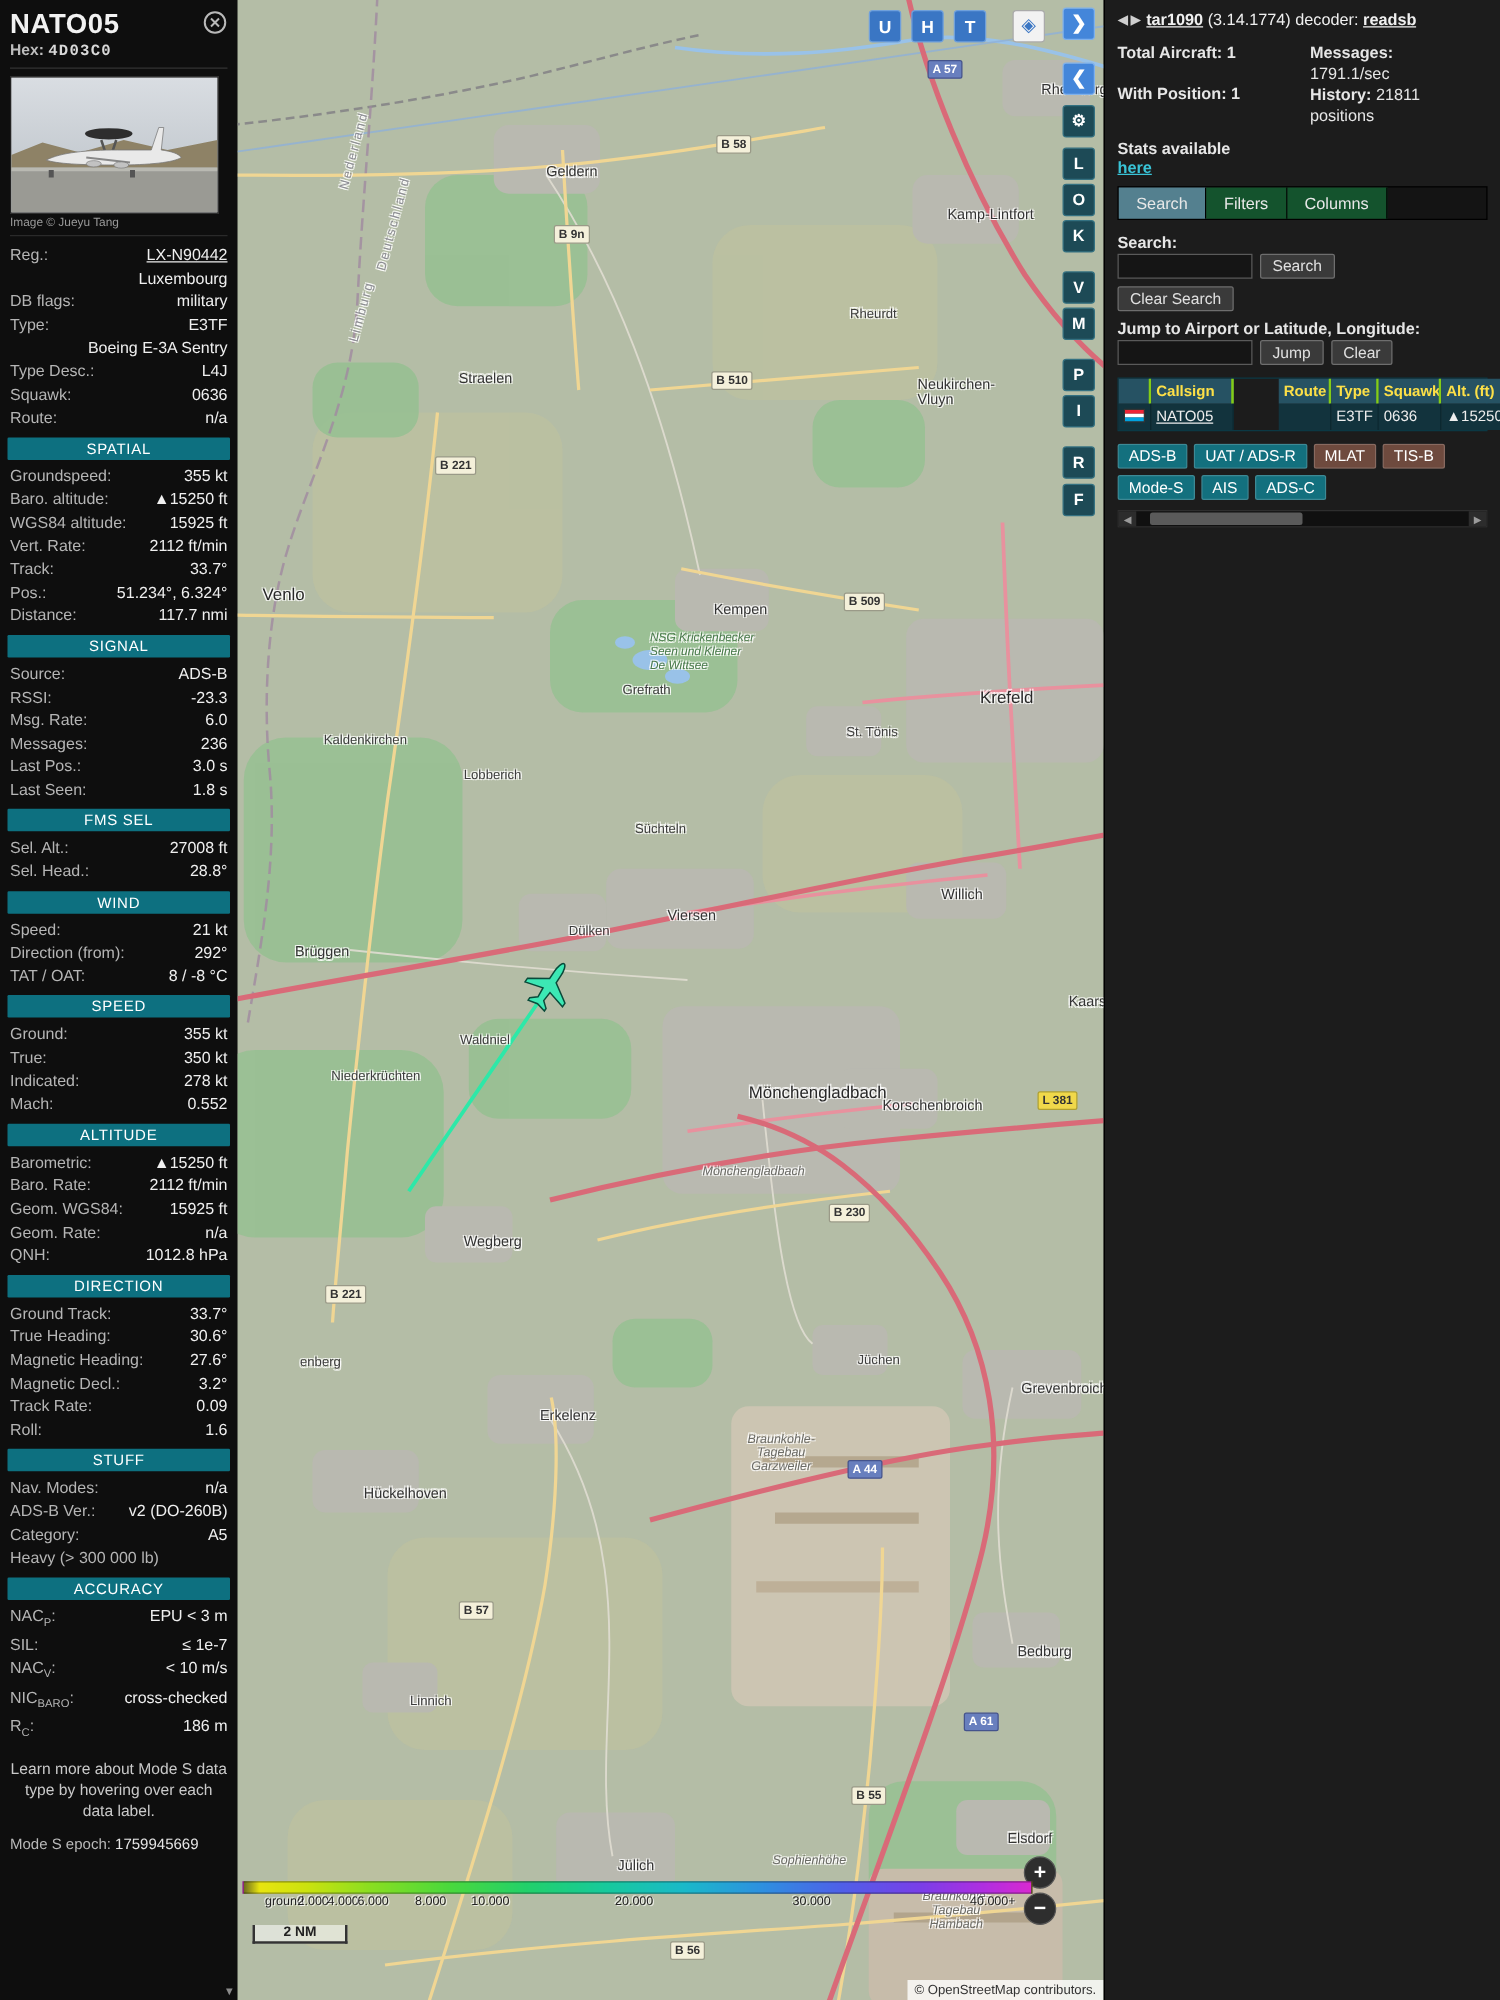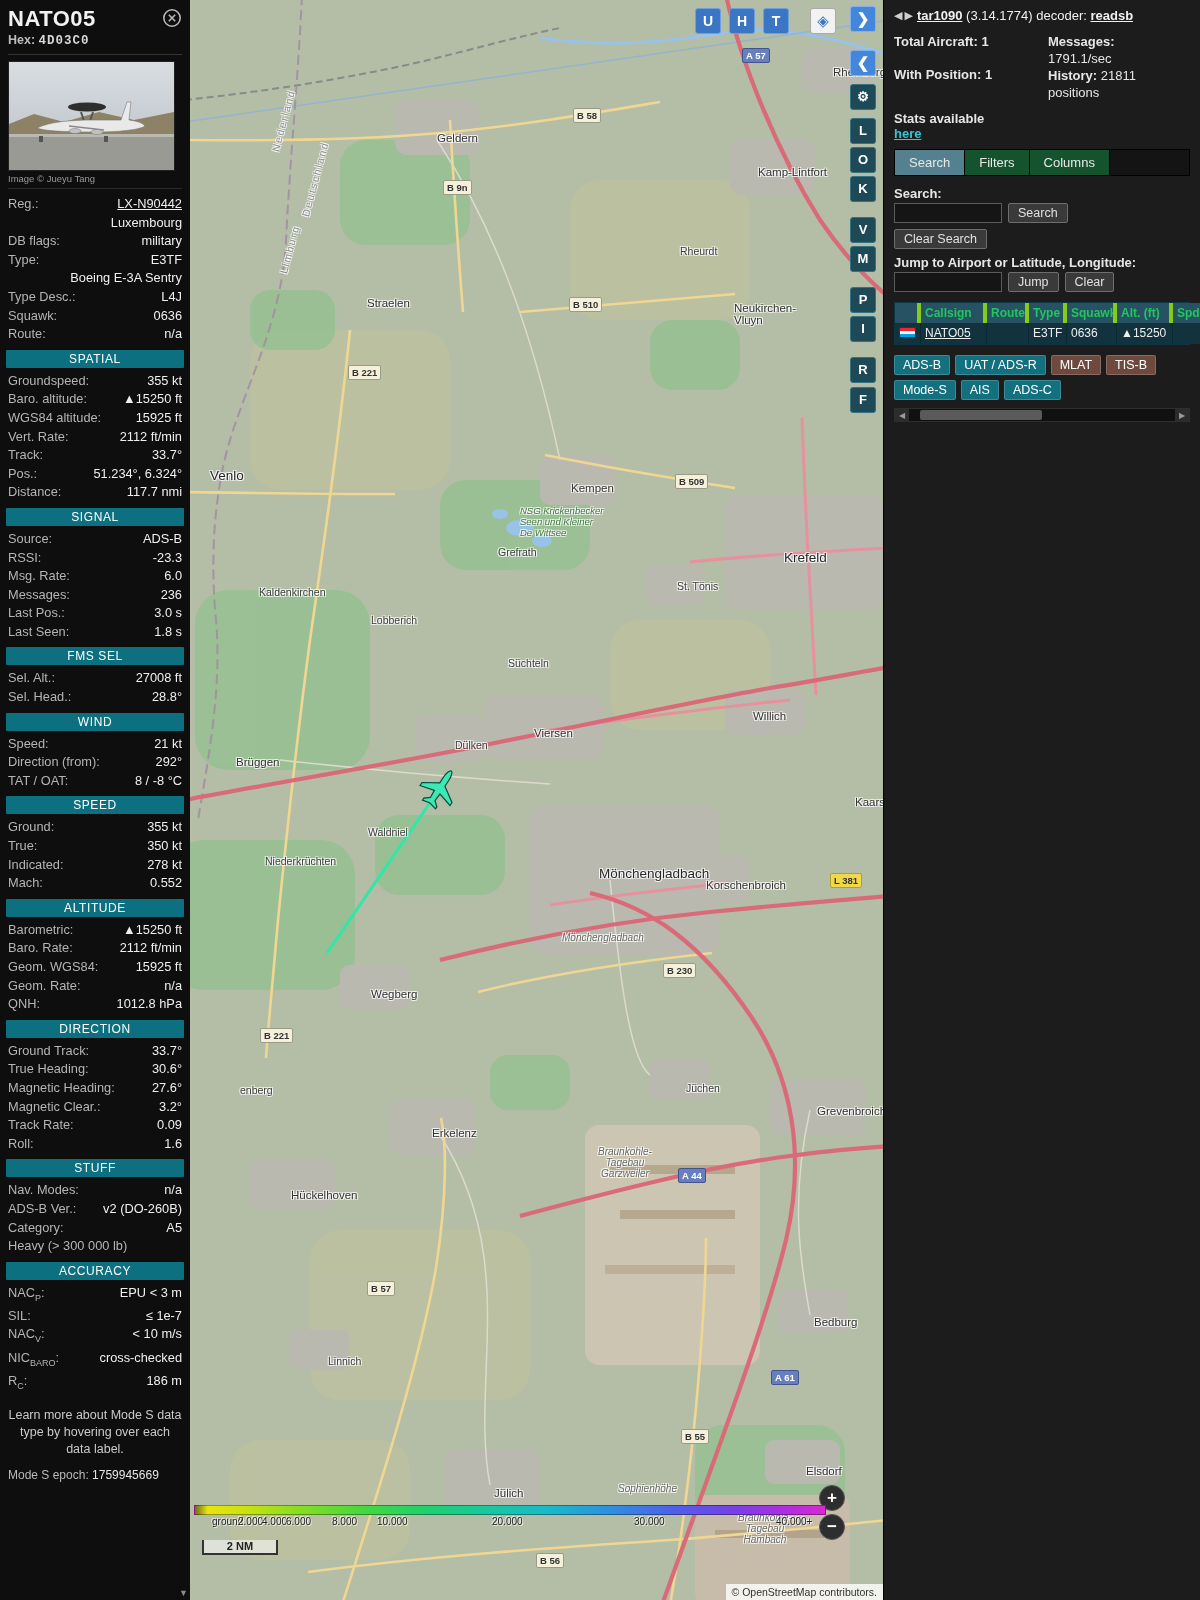--- a/index.html
+++ b/index.html
@@ -68,23 +68,23 @@
   .tabs{display:flex;background:#141414;border:1px solid #000;margin:4px 0 10px 0;}
   .tab{padding:5px 14px;background:#14532d;border-right:1px solid #000;cursor:pointer;color:#e8e8e8;font-size:13px;}
   .tab.active{background:#54808f;}
   .fld-label{font-weight:bold;margin:4px 0 2px 0;}
   .inline{display:flex;align-items:center;gap:6px;margin-bottom:6px;flex-wrap:wrap;}
   input.txt{background:#151515;border:1px solid #5a5a5a;color:#ddd;height:20px;width:108px;font-size:12px;padding:0 4px;}
   .btn{background:#3a3a3a;border:1px solid #6e6e6e;color:#e0e0e0;font-size:12.5px;padding:2px 9px;border-radius:2px;cursor:pointer;display:inline-block;}
   .actable{margin-top:10px;border:1px solid #0b3844;}
   .trow{display:flex;}
   .trow>div{padding:3px 4px;font-size:12px;white-space:nowrap;overflow:hidden;flex:none;}
-  .thead>div{background:#265263;color:#22c55e;font-weight:bold;border-right:4px solid #84cc16;}
+  .thead>div{background:#265263;color:#fde047;font-weight:bold;border-right:2px solid #84cc16;}
   .tdata>div{background:#12333d;color:#eee;border-right:1px solid #0b2830;}
-  .c0{width:26px;} .c1{width:66px;} .c2{width:42px;} .c3{width:38px;} .c4{width:50px;} .c5{width:56px;} .c6{width:45px;}
+  .c0{width:26px;} .c1{width:66px;} .c2{width:42px;margin-left:36px;} .c3{width:38px;} .c4{width:50px;} .c5{width:56px;} .c6{width:45px;}
   .flag{width:17px;height:11px;display:inline-block;border:1px solid #333;margin-top:1px;}
   .flag .s{display:block;height:3px;}
   .callsign-link{text-decoration:underline;cursor:pointer;}
   .srcbtns{margin-top:10px;display:flex;flex-wrap:wrap;gap:5px;}
   .srcbtn{color:#fff;font-size:12.5px;padding:2px 8px;border-radius:2px;cursor:pointer;border:1px solid rgba(255,255,255,.18);}
   .srcbtn.teal{background:#13707e;}
   .srcbtn.brown{background:#6e4a3e;}
   .hscroll{margin-top:8px;height:14px;background:#101010;display:flex;align-items:stretch;border:1px solid #2e2e2e;}
   .hs-arrow{width:14px;background:#2c2c2c;color:#9a9a9a;font-size:8px;text-align:center;line-height:13px;cursor:pointer;}
   .hs-track{flex:1;position:relative;}
@@ -288,21 +288,21 @@
         </div>
         <div class="row">
           <span class="lab">True Heading:</span>
           <span class="val">30.6°</span>
         </div>
         <div class="row">
           <span class="lab">Magnetic Heading:</span>
           <span class="val">27.6°</span>
         </div>
         <div class="row">
-          <span class="lab">Magnetic Clear.:</span>
+          <span class="lab">Magnetic Decl.:</span>
           <span class="val">3.2°</span>
         </div>
         <div class="row">
           <span class="lab">Track Rate:</span>
           <span class="val">0.09</span>
         </div>
         <div class="row">
           <span class="lab">Roll:</span>
           <span class="val">1.6</span>
         </div>

